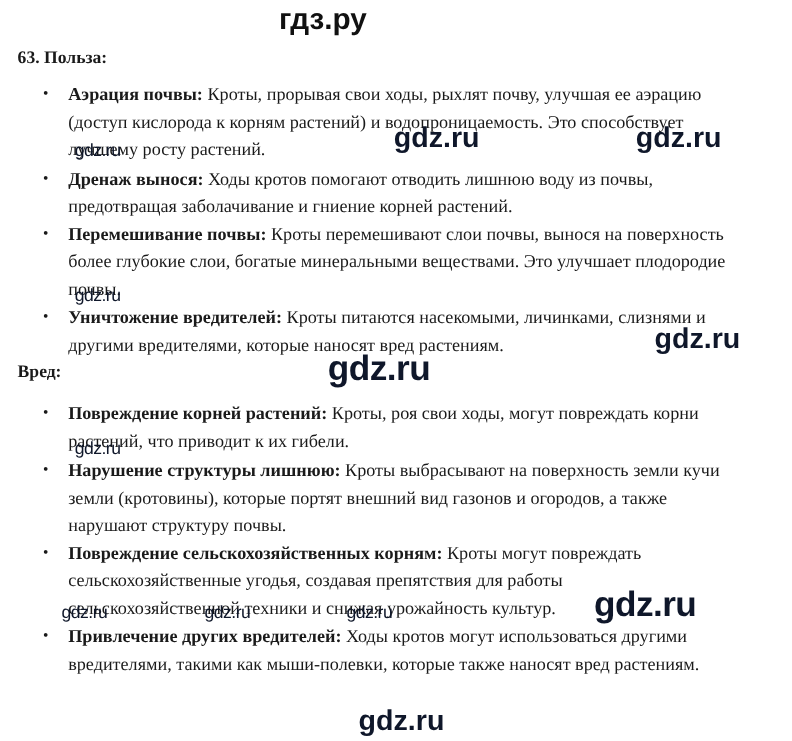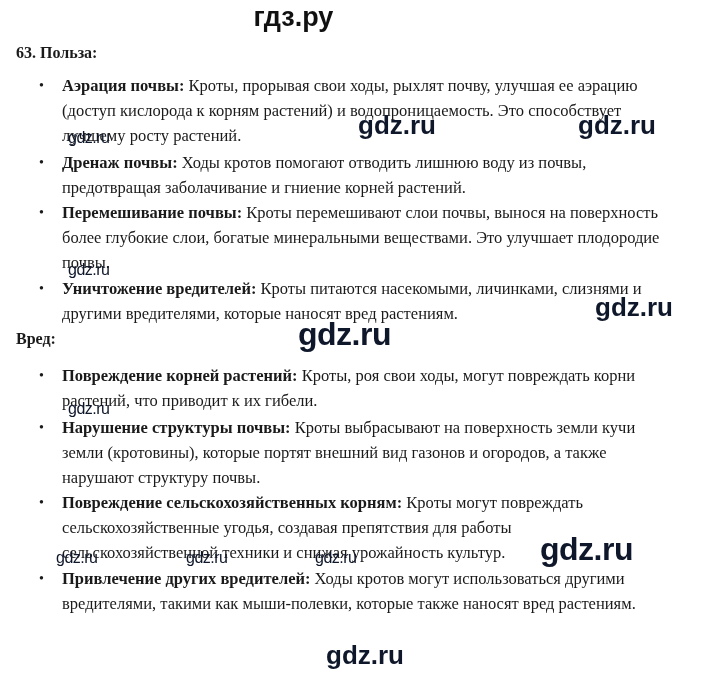--- a/index.html
+++ b/index.html
@@ -21,21 +21,21 @@
 
 <div class="heading" style="top:44px;">63. Польза:</div>
 
 <div class="item" style="top:73px; width:600px;">
   <span class="bullet">•</span>
   <b>Аэрация почвы:</b><span> Кроты, прорывая свои ходы, рыхлят почву, улучшая ее аэрацию (доступ кислорода к корням растений) и водопроницаемость. Это способствует лучшему росту растений.</span>
 </div>
 
 <div class="item" style="top:150px; width:600px;">
   <span class="bullet">•</span>
-  <b>Дренаж почвы:</b><span> Ходы кротов помогают отводить лишнюю воду из почвы, предотвращая заболачивание и гниение корней растений.</span>
+  <b>Дренаж вынося:</b><span> Ходы кротов помогают отводить лишнюю воду из почвы, предотвращая заболачивание и гниение корней растений.</span>
 </div>
 
 <div class="item" style="top:200px; width:600px;">
   <span class="bullet">•</span>
   <b>Перемешивание почвы:</b><span> Кроты перемешивают слои почвы, вынося на поверхность более глубокие слои, богатые минеральными веществами. Это улучшает плодородие почвы.</span>
 </div>
 
 <div class="item" style="top:276px; width:620px;">
   <span class="bullet">•</span>
   <b>Уничтожение вредителей:</b><span> Кроты питаются насекомыми, личинками, слизнями и другими вредителями, которые наносят вред растениям.</span>
@@ -43,21 +43,21 @@
 
 <div class="heading" style="top:330px;">Вред:</div>
 
 <div class="item" style="top:363px; width:600px;">
   <span class="bullet">•</span>
   <b>Повреждение корней растений:</b><span> Кроты, роя свои ходы, могут повреждать корни растений, что приводит к их гибели.</span>
 </div>
 
 <div class="item" style="top:415px; width:600px;">
   <span class="bullet">•</span>
-  <b>Нарушение структуры почвы:</b><span> Кроты выбрасывают на поверхность земли кучи земли (кротовины), которые портят внешний вид газонов и огородов, а также нарушают структуру почвы.</span>
+  <b>Нарушение структуры лишнюю:</b><span> Кроты выбрасывают на поверхность земли кучи земли (кротовины), которые портят внешний вид газонов и огородов, а также нарушают структуру почвы.</span>
 </div>
 
 <div class="item" style="top:490px; width:580px;">
   <span class="bullet">•</span>
   <b>Повреждение сельскохозяйственных корням:</b><span> Кроты могут повреждать сельскохозяйственные угодья, создавая препятствия для работы сельскохозяйственной техники и снижая урожайность культур.</span>
 </div>
 
 <div class="item" style="top:566px; width:615px;">
   <span class="bullet">•</span>
   <b>Привлечение других вредителей:</b><span> Ходы кротов могут использоваться другими вредителями, такими как мыши-полевки, которые также наносят вред растениям.</span>

